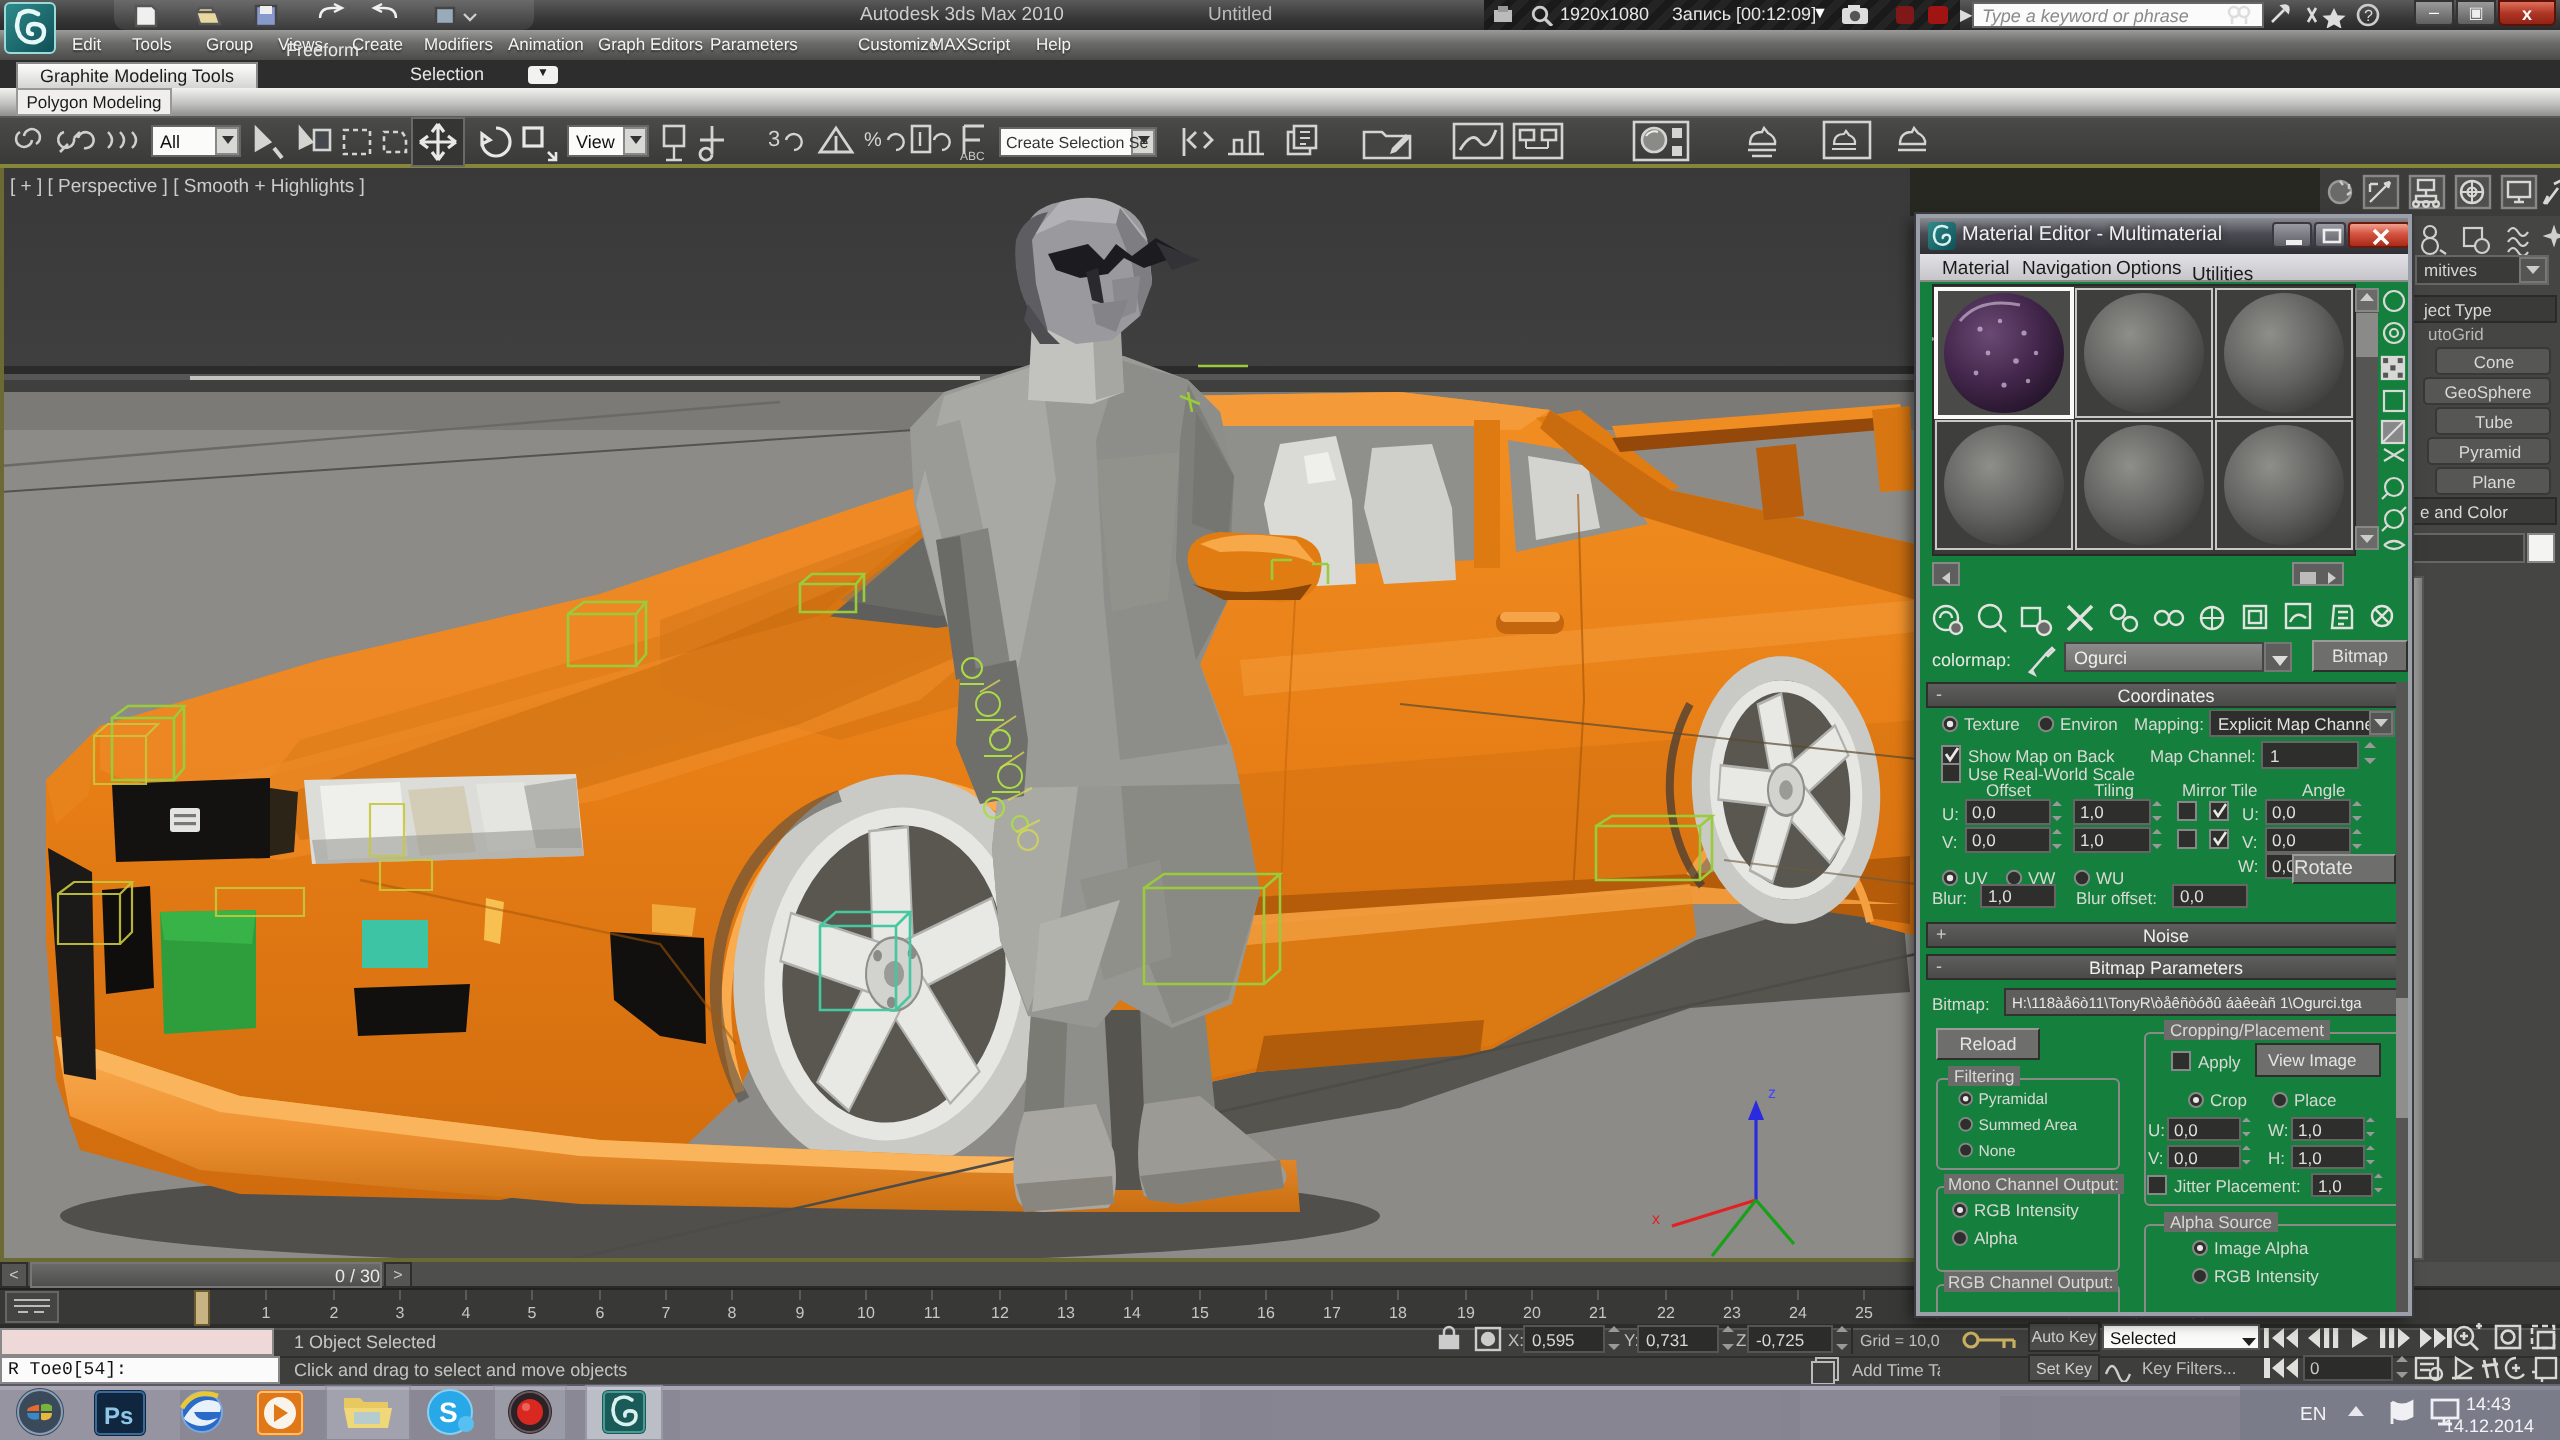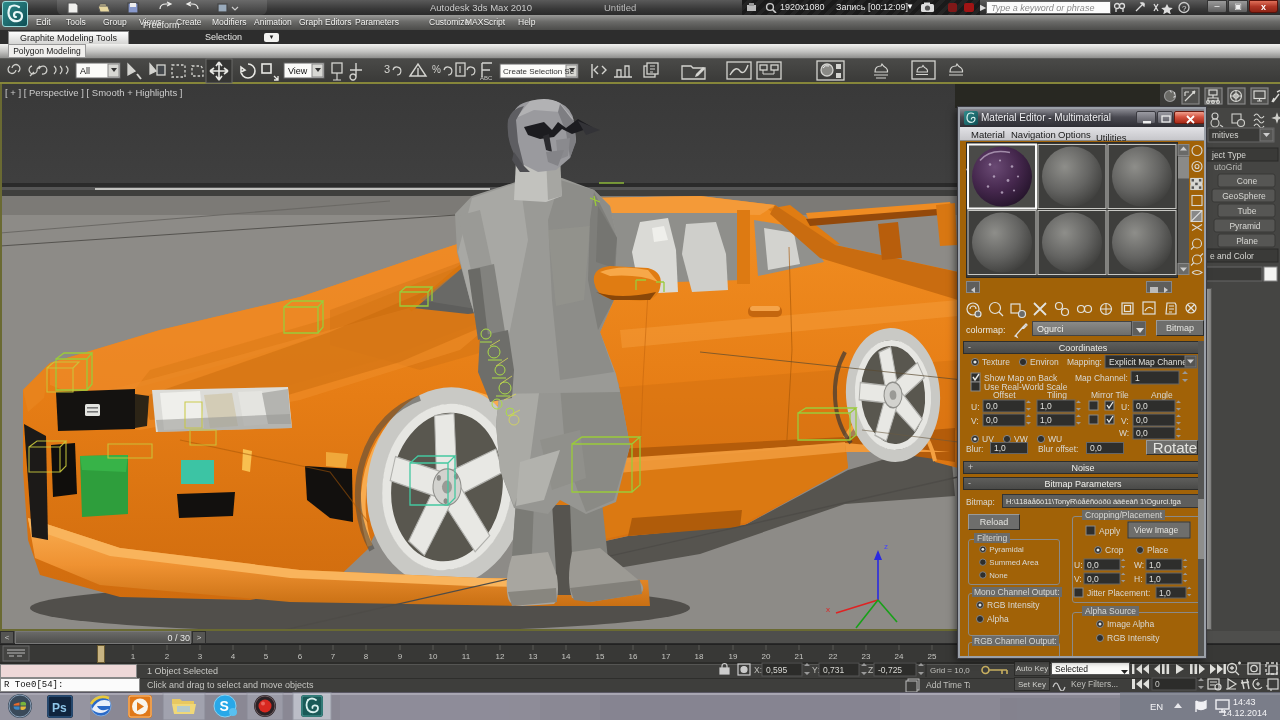--- a/index.html
+++ b/index.html
@@ -65,21 +65,21 @@
 <svg class="abs" style="left:178px;top:2px" width="22" height="11" viewBox="0 0 22 11">
         <rect x="1" y="2" width="13" height="8" rx="1.5" fill="#ddd"></rect>
         <circle cx="7.5" cy="6" r="2.6" fill="#555"></circle>
         <rect x="4" y="0.5" width="6" height="2.5" fill="#ddd"></rect>
       </svg>
 <div class="abs" style="left:206px;top:3px;width:9px;height:9px;background:#801818;border-radius:2px"></div>
 <div class="abs" style="left:222px;top:3px;width:10px;height:9px;background:#a01414;border-radius:2px"></div>
 </div>
 
 <div class="tx" style="left:980px;top:3px;font-size:8px;color:#ddd">▶</div>
-<div class="abs" style="left:986px;top:1px;width:125px;height:13px;background:#fbfbfb;border:1px solid #666">
+<div class="abs" style="left:986px;top:1px;width:146px;height:13px;background:#fbfbfb;border:1px solid #666">
 <div class="tx" style="left:4px;top:1px;font-size:9px;font-style:italic;color:#8a8a8a">Type a keyword or phrase</div>
     </div>
 <svg class="abs" style="left:1112px;top:1px" width="85" height="13" viewBox="0 0 85 13">
 <g stroke="#ddd" stroke-width="1.3" fill="none">
 <circle cx="5" cy="5" r="2.5"></circle>
         <circle cx="10" cy="5" r="2.5"></circle>
         <path d="M4,8 L4,11 M11,8 L11,11"></path>
 <path d="M24,10 L30,4 M29,2 Q33,1 32,5 Z" fill="#ddd"></path>
 <path d="M42,3 L46,10 M46,3 L42,10"></path>
 <path d="M55,3 l1.8,3.6 4,.3 -3,2.6 1,3.9 -3.8,-2.2 -3.8,2.2 1,-3.9 -3,-2.6 4,-.3 Z" fill="#ddd" stroke="none"></path>
@@ -529,21 +529,21 @@
           <text x="87" y="160">Plane</text>
 </g>
 
 <rect x="44" y="165" width="74" height="13" fill="#3a3a38" stroke="#2a2a28"></rect>
 <text x="50" y="175" font-size="8.5" fill="#d8d8d4" font-family="Liberation Sans">e and Color</text>
 <rect x="46" y="183" width="56" height="14" fill="#3a3a38" stroke="#666"></rect>
 <rect x="104" y="183" width="13" height="14" fill="#f4f4f2" stroke="#888"></rect>
 </svg>
 </div>
 
-<div class="abs" style="left:958px;top:107px;width:248px;height:551px;z-index:20;background:#a16207;border:2px solid #9ba0a8;outline:1px solid #3a3a40;box-shadow:-3px 3px 7px rgba(0,0,0,.5);overflow:hidden">
+<div class="abs" style="left:958px;top:107px;width:248px;height:551px;z-index:20;background:#15803d;border:2px solid #9ba0a8;outline:1px solid #3a3a40;box-shadow:-3px 3px 7px rgba(0,0,0,.5);overflow:hidden">
 
 <div class="abs" style="left:0;top:0;width:246px;height:18px;background:linear-gradient(#8a8a92,#4a4a52 45%,#2e2e34)"></div>
 <div class="abs" style="left:4px;top:2px;width:14px;height:14px;background:linear-gradient(135deg,#2e8b8b,#0f4f55);border-radius:2px"><svg width="14" height="14" viewBox="0 0 14 14">
           <path d="M4,3 Q2,7 4,10 Q6,12 9,11 Q11,10 11,8 Q11,6 8.5,6.5 Q7,7 7.5,8.5" fill="none" stroke="#d8f0ee" stroke-width="1.2"></path>
           <path d="M4,3 Q7,1 10,3" fill="none" stroke="#d8f0ee" stroke-width="1.2"></path>
         </svg></div>
 <div class="tx" style="left:21px;top:3px;font-size:10px;color:#f0f0f4;text-shadow:0 0 3px #222">Material Editor - Multimaterial</div>
 <div class="abs" style="left:176px;top:2px;width:20px;height:13px;background:linear-gradient(#9a9aa2,#5e5e66);border:1px solid #3a3a40;border-radius:2px"><svg width="20" height="13">
           <rect x="6" y="8" width="8" height="2.5" fill="#eee"></rect>
         </svg></div>
@@ -771,21 +771,21 @@
 <text x="156" y="81">W:</text>
 <rect x="170" y="72" width="42" height="12" fill="#2e2e2c" stroke="#666"></rect>
           <text x="173" y="81" fill="#e0e0dc">0,0</text>
           <path d="M213,75 l2.5,-2.5 2.5,2.5 z M213,80 l2.5,2.5 2.5,-2.5 z" fill="#999"></path>
 </g>
 </svg>
 <div class="tx" style="left:6px;top:335px;font-size:8.5px;color:#d8d8d4">Blur:</div>
 <div class="abs" style="left:30px;top:333px;width:38px;height:12px;background:#2e2e2c;border:1px solid #666;font-size:8.5px;color:#e0e0dc;padding-left:3px;line-height:11px">1,0</div>
 <div class="tx" style="left:78px;top:335px;font-size:8.5px;color:#d8d8d4">Blur offset:</div>
 <div class="abs" style="left:126px;top:333px;width:38px;height:12px;background:#2e2e2c;border:1px solid #666;font-size:8.5px;color:#e0e0dc;padding-left:3px;line-height:11px">0,0</div>
-<div class="abs" style="left:186px;top:331px;width:52px;height:15px;background:#6e6e6c;border:1px solid #2e2e2c;border-top-color:#9a9a98;border-left-color:#9a9a98;color:#e4e4e0;font-size:15px;text-align:right;line-height:14px">Rotate</div>
+<div class="abs" style="left:186px;top:318px;width:52px;height:15px;background:#6e6e6c;border:1px solid #2e2e2c;border-top-color:#9a9a98;border-left-color:#9a9a98;color:#e4e4e0;font-size:10px;text-align:left;line-height:14px">Rotate</div>
 
 <div class="abs" style="left:3px;top:352px;width:240px;height:13px;background:linear-gradient(#5e5e5c,#4a4a48);border:1px solid #2e2e2c;color:#f0f0ec;font-size:9px;text-align:center;line-height:12px">Noise</div>
 <div class="tx" style="left:8px;top:353px;font-size:9px;color:#ccc">+</div>
 <div class="abs" style="left:3px;top:368px;width:240px;height:13px;background:linear-gradient(#5e5e5c,#4a4a48);border:1px solid #2e2e2c;color:#f0f0ec;font-size:9px;text-align:center;line-height:12px">Bitmap Parameters</div>
 <div class="tx" style="left:8px;top:369px;font-size:9px;color:#ccc">-</div>
 <div class="tx" style="left:6px;top:388px;font-size:8.5px;color:#d8d8d4">Bitmap:</div>
 <div class="abs" style="left:42px;top:385px;width:200px;height:14px;background:#5e5e5c;border:1px solid #333;font-size:7.5px;color:#e8e8e4;line-height:13px;padding-left:3px;overflow:hidden">H:\118àå6ò11\TonyR\òåêñòóðû áàêeàñ 1\Ogurci.tga</div>
 <div class="abs" style="left:8px;top:405px;width:52px;height:16px;background:#6e6e6c;border:1px solid #2e2e2c;border-top-color:#9a9a98;border-left-color:#9a9a98;color:#e4e4e0;font-size:9px;text-align:center;line-height:15px">Reload</div>
 
 <div class="abs" style="left:112px;top:407px;width:130px;height:87px;border:1px solid #8a8a88;border-radius:3px"></div>

